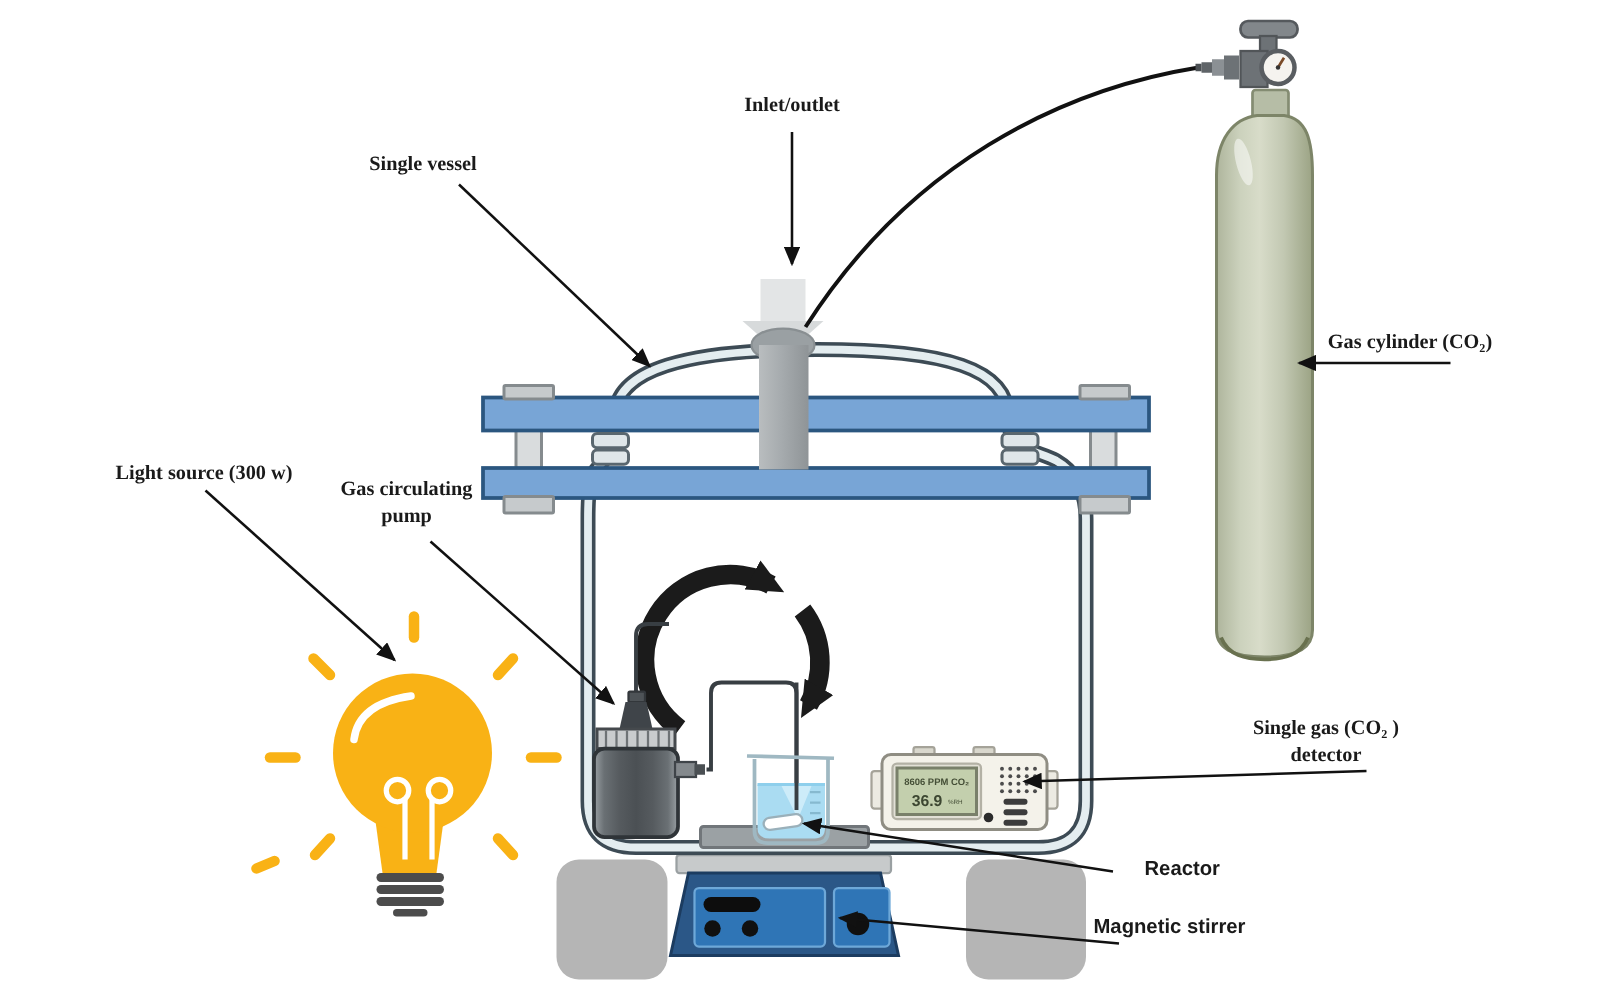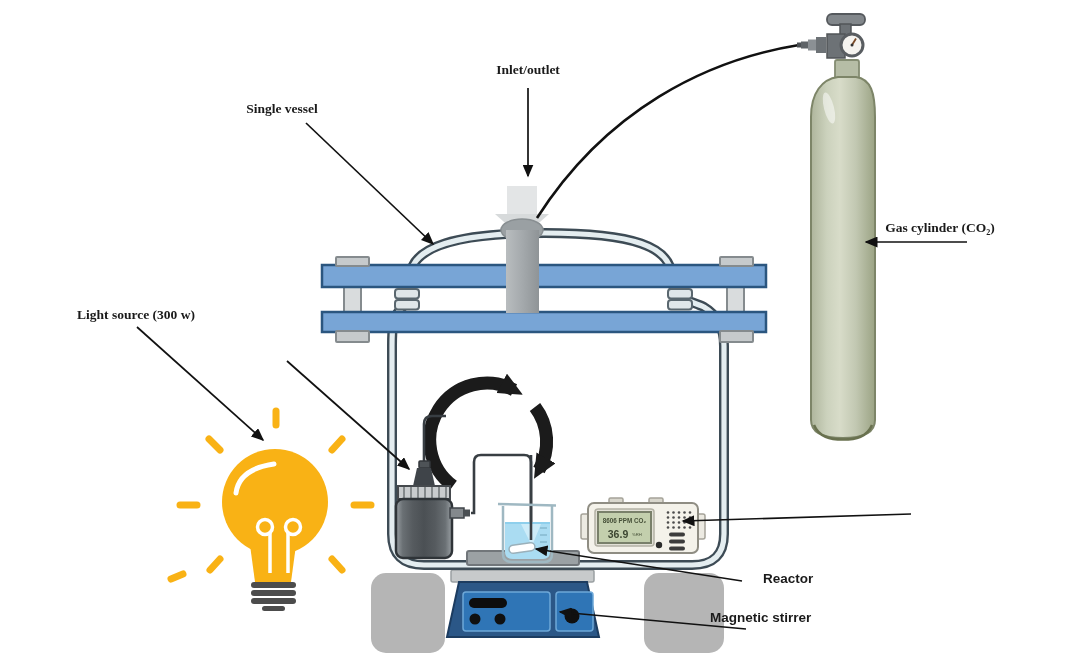--- a/index.html
+++ b/index.html
@@ -226,17 +226,19 @@
     <line x1="967" y1="242" x2="866" y2="242" marker-end="url(#mArrow)"></line>
     <line x1="911" y1="514" x2="683" y2="521" marker-end="url(#mArrow)"></line>
     <line x1="742" y1="581" x2="536" y2="549" marker-end="url(#mArrow)"></line>
     <line x1="746" y1="629" x2="560" y2="612" marker-end="url(#mArrow)"></line>
   </g>
 </svg>
 
   <div class="lbl center" style="left:528px;top:61px;">Inlet/outlet</div>
   <div class="lbl center" style="left:282px;top:100px;">Single vessel</div>
   <div class="lbl center" style="left:136px;top:306px;">Light source (300 w)</div>
+  <div class="lbl center wrap" style="left:271px;top:317px;width:122px;">Gas circulating pump</div>
   <div class="lbl center wrap" style="left:940px;top:196px;width:110px;margin-top:23px;">Gas cylinder (CO₂)</div>
+  <div class="lbl center wrap" style="left:884px;top:476px;width:142px;">Single gas (CO₂ ) detector</div>
   <div class="lbl" style="left:763px;top:570px;">Reactor</div>
-  <div class="lbl" style="left:710px;top:609px;">Magnetic stirrer</div>
+  <div class="lbl" style="left:729px;top:609px;">Magnetic stirrer</div>
 
 </div>
 
 </body></html>

